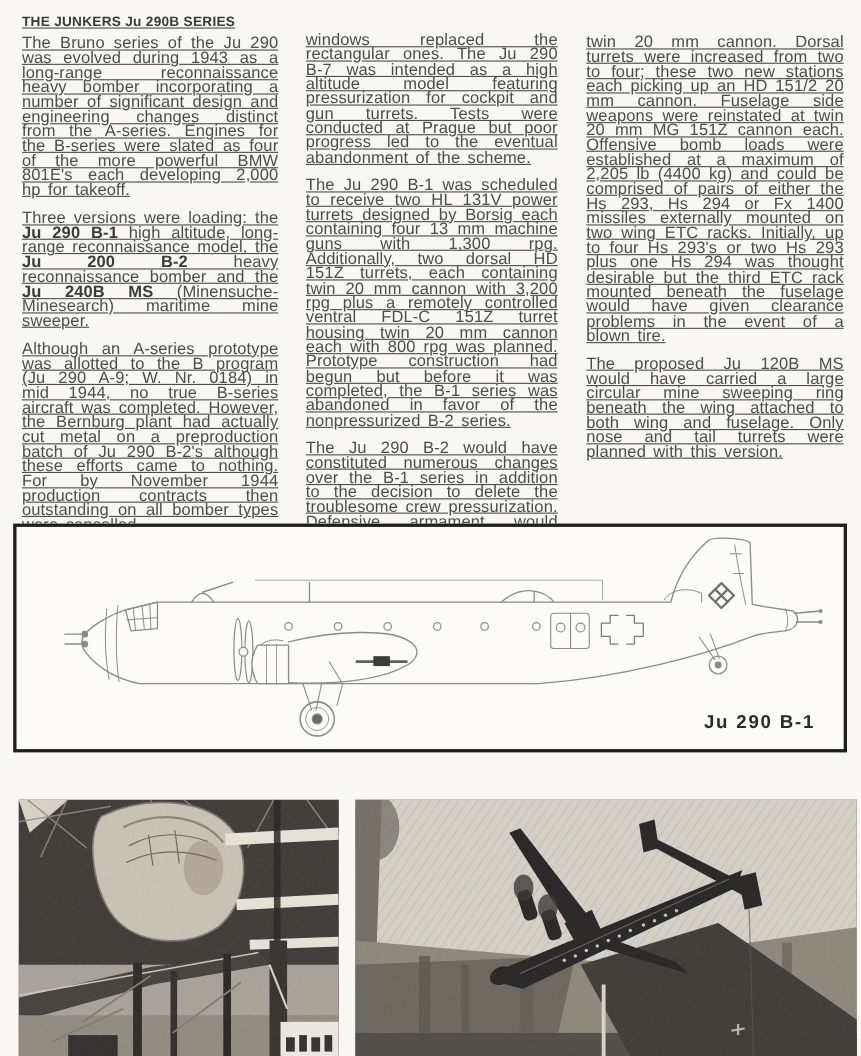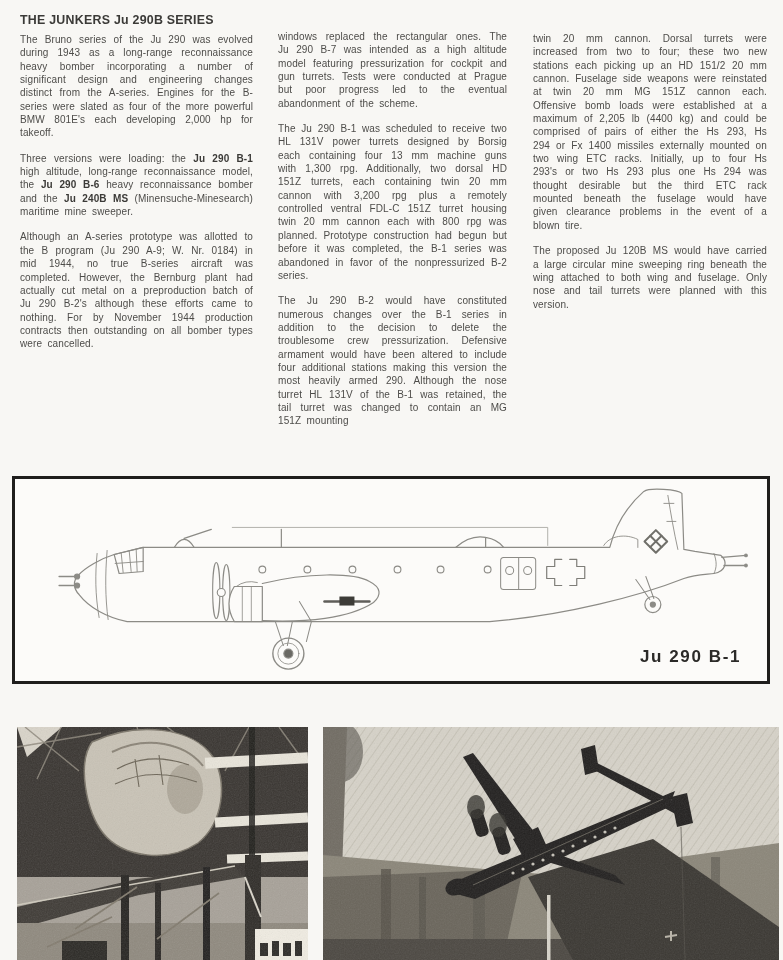--- a/index.html
+++ b/index.html
@@ -2,30 +2,30 @@
 <html lang="en"><head>
 <meta charset="utf-8">
 <style>
   html,body{margin:0;padding:0;background:#e8e6e1;}
   .page{
     position:relative;width:783px;height:960px;margin:0 auto;
     background:#f8f7f4;overflow:hidden;
     font-family:"Liberation Sans",sans-serif;
   }
   
-  .col{position:absolute;color:#4d4c49;}
+  .col{position:absolute;color:#4d4c49;text-decoration:underline;}
   .col1{left:20px;top:13px;width:233px;}
   .col2{left:278px;top:30px;width:229px;}
   .col3{left:533px;top:32px;width:234px;}
   .col h1{
     font-size:12.4px;font-weight:700;color:#3b3a37;
     letter-spacing:.25px;margin:0 0 6px 0;line-height:14px;
   }
   .col p{
-    font-size:10px;line-height:13.35px;margin:0 0 12px 0;
+    font-size:15px;line-height:13.35px;margin:0 0 12px 0;
     text-align:justify;letter-spacing:.12px;word-spacing:2.4px;
   }
   .col p:last-child{margin-bottom:0;}
   .b{font-weight:700;color:#3b3a37;}
   
   .drawing-box{
     position:absolute;left:12px;top:476px;width:758px;height:208px;
     box-sizing:border-box;border:3.5px solid #1f1e1c;background:#fcfbf9;
     margin:0;
   }
@@ -41,21 +41,21 @@
   .photo-right{left:323px;width:456px;}
 </style>
 </head>
 <body>
 
 <div class="page">
 
   <section class="col col1">
     <h1>THE JUNKERS Ju 290B SERIES</h1>
     <p><span>The Bruno series of the Ju 290 was evolved during 1943 as a long-range reconnaissance heavy bomber incorporating a number of significant design and engineering changes distinct from the A-series. Engines for the B-series were slated as four of the more powerful BMW 801E's each developing 2,000 hp for takeoff.</span></p>
-    <p><span>Three versions were loading: the </span><span class="b">Ju 290 B-1</span><span> high altitude, long-range reconnaissance model, the </span><span class="b">Ju 290 B-6</span><span> heavy reconnaissance bomber and the </span><span class="b">Ju 240B MS</span><span> (Minensuche-Minesearch) maritime mine sweeper.</span></p>
+    <p><span>Three versions were loading: the </span><span class="b">Ju 290 B-1</span><span> high altitude, long-range reconnaissance model, the </span><span class="b">Ju 200 B-2</span><span> heavy reconnaissance bomber and the </span><span class="b">Ju 240B MS</span><span> (Minensuche-Minesearch) maritime mine sweeper.</span></p>
     <p><span>Although an A-series prototype was allotted to the B program (Ju 290 A-9; W. Nr. 0184) in mid 1944, no true B-series aircraft was completed. However, the Bernburg plant had actually cut metal on a preproduction batch of Ju 290 B-2's although these efforts came to nothing. For by November 1944 production contracts then outstanding on all bomber types were cancelled.</span></p>
   </section>
 
   <section class="col col2">
     <p><span>windows replaced the rectangular ones. The Ju 290 B-7 was intended as a high altitude model featuring pressurization for cockpit and gun turrets. Tests were conducted at Prague but poor progress led to the eventual abandonment of the scheme.</span></p>
     <p><span>The Ju 290 B-1 was scheduled to receive two HL 131V power turrets designed by Borsig each containing four 13 mm machine guns with 1,300 rpg. Additionally, two dorsal HD 151Z turrets, each containing twin 20 mm cannon with 3,200 rpg plus a remotely controlled ventral FDL-C 151Z turret housing twin 20 mm cannon each with 800 rpg was planned. Prototype construction had begun but before it was completed, the B-1 series was abandoned in favor of the nonpressurized B-2 series.</span></p>
     <p><span>The Ju 290 B-2 would have constituted numerous changes over the B-1 series in addition to the decision to delete the troublesome crew pressurization. Defensive armament would have been altered to include four additional stations making this version the most heavily armed 290. Although the nose turret HL 131V of the B-1 was retained, the tail turret was changed to contain an MG 151Z mounting</span></p>
   </section>
 
   <section class="col col3">

